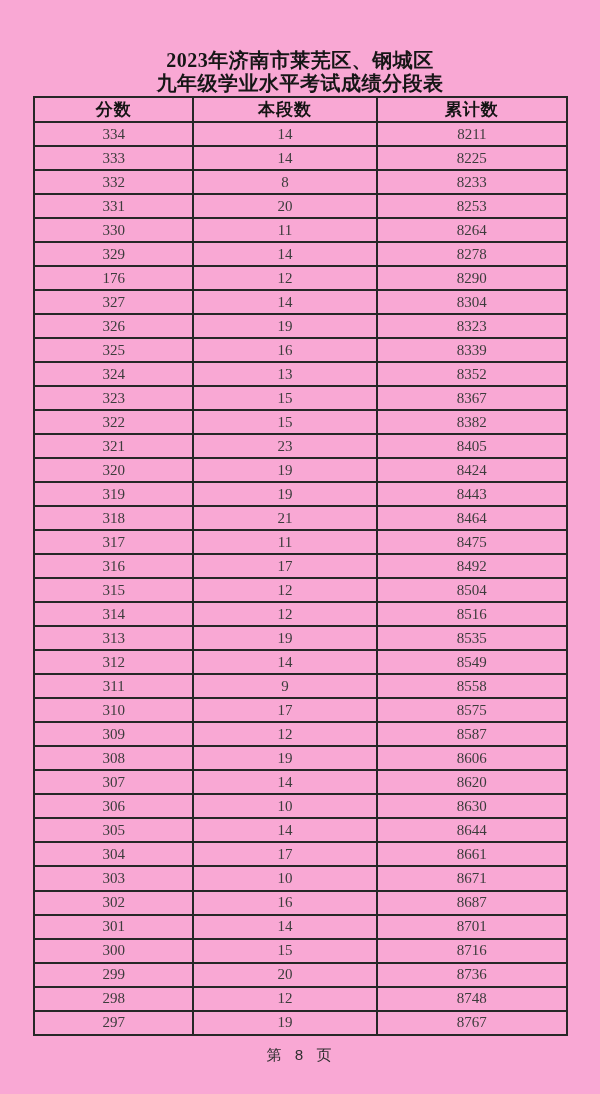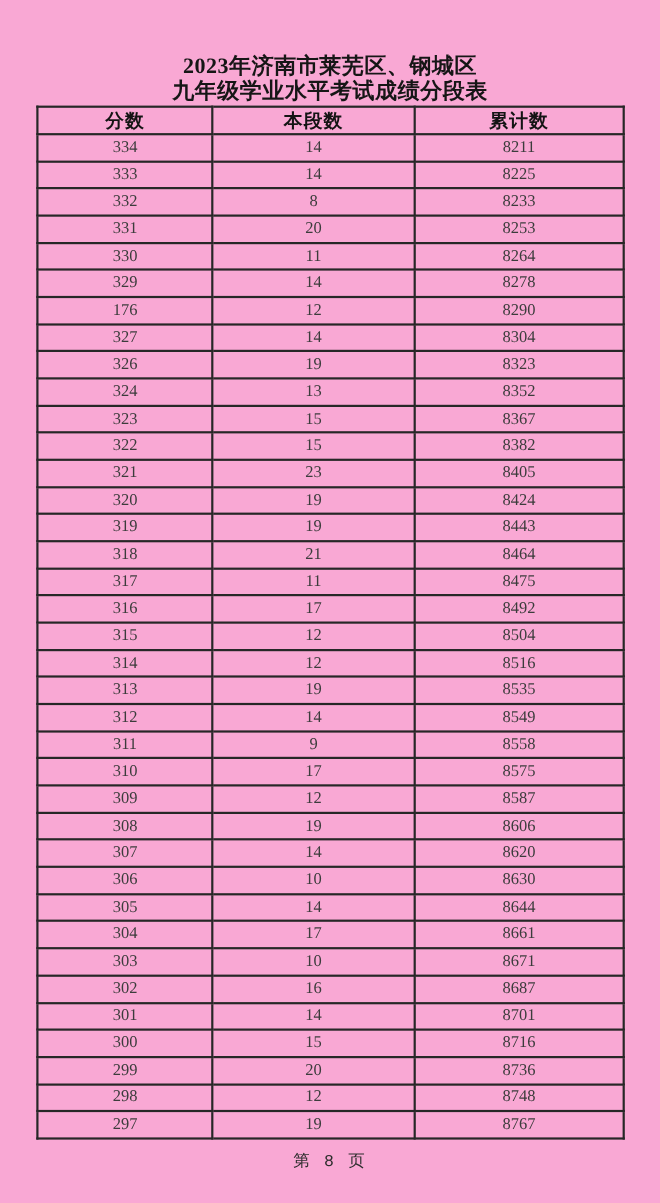--- a/index.html
+++ b/index.html
@@ -130,20 +130,25 @@
           <td>327</td>
           <td>14</td>
           <td>8304</td>
         </tr>
         <tr>
           <td>326</td>
           <td>19</td>
           <td>8323</td>
         </tr>
         <tr>
+          <td>325</td>
+          <td>16</td>
+          <td>8339</td>
+        </tr>
+        <tr>
           <td>324</td>
           <td>13</td>
           <td>8352</td>
         </tr>
         <tr>
           <td>323</td>
           <td>15</td>
           <td>8367</td>
         </tr>
         <tr>

